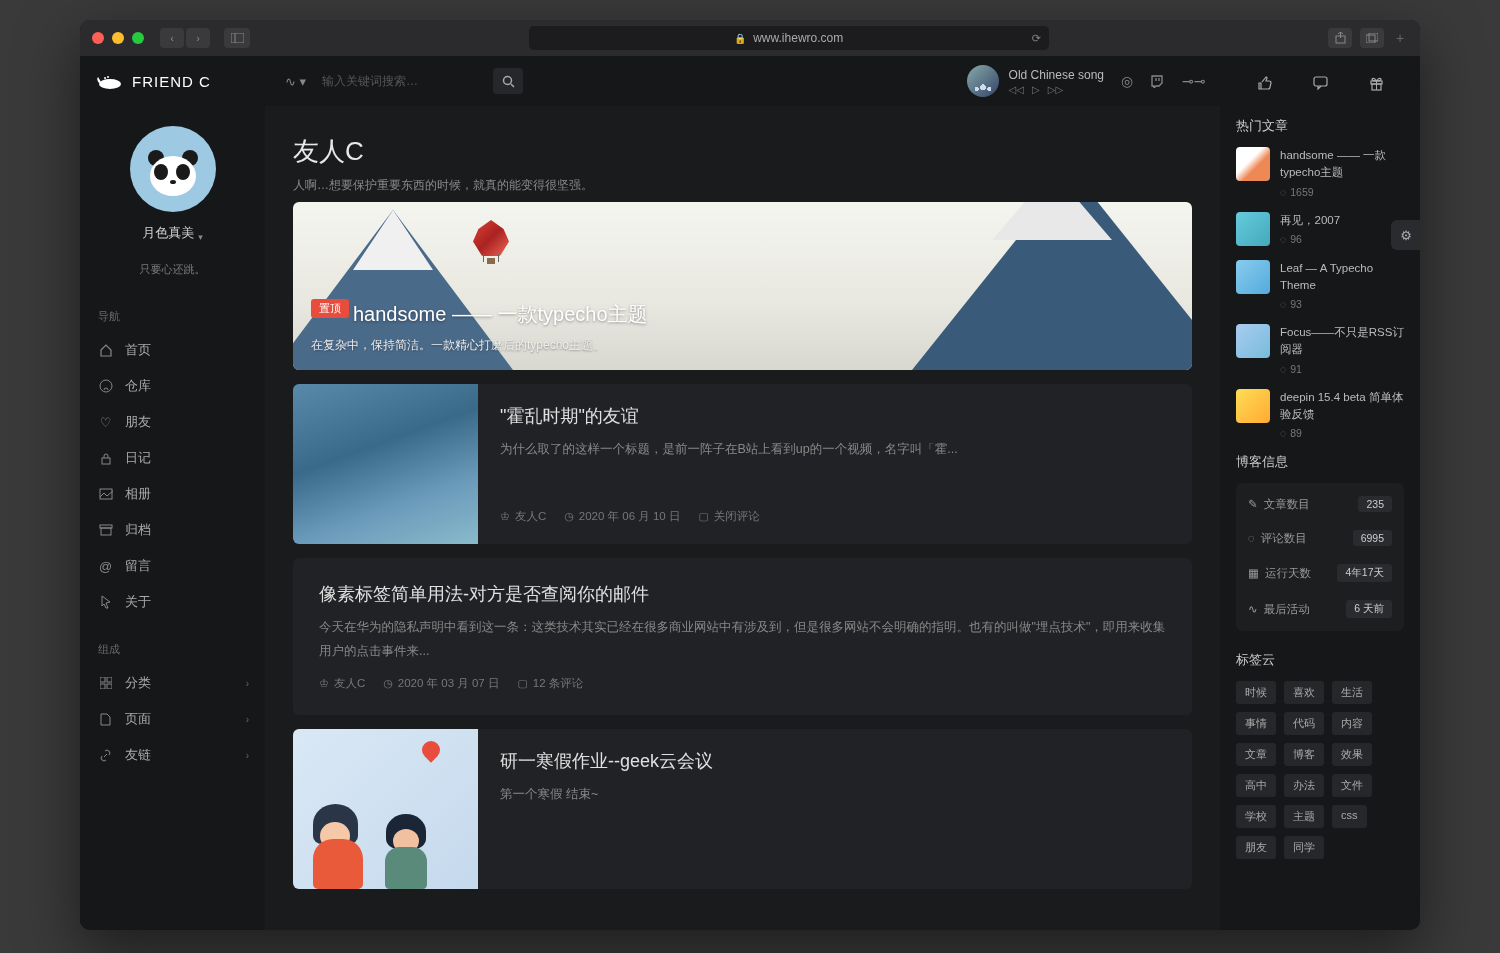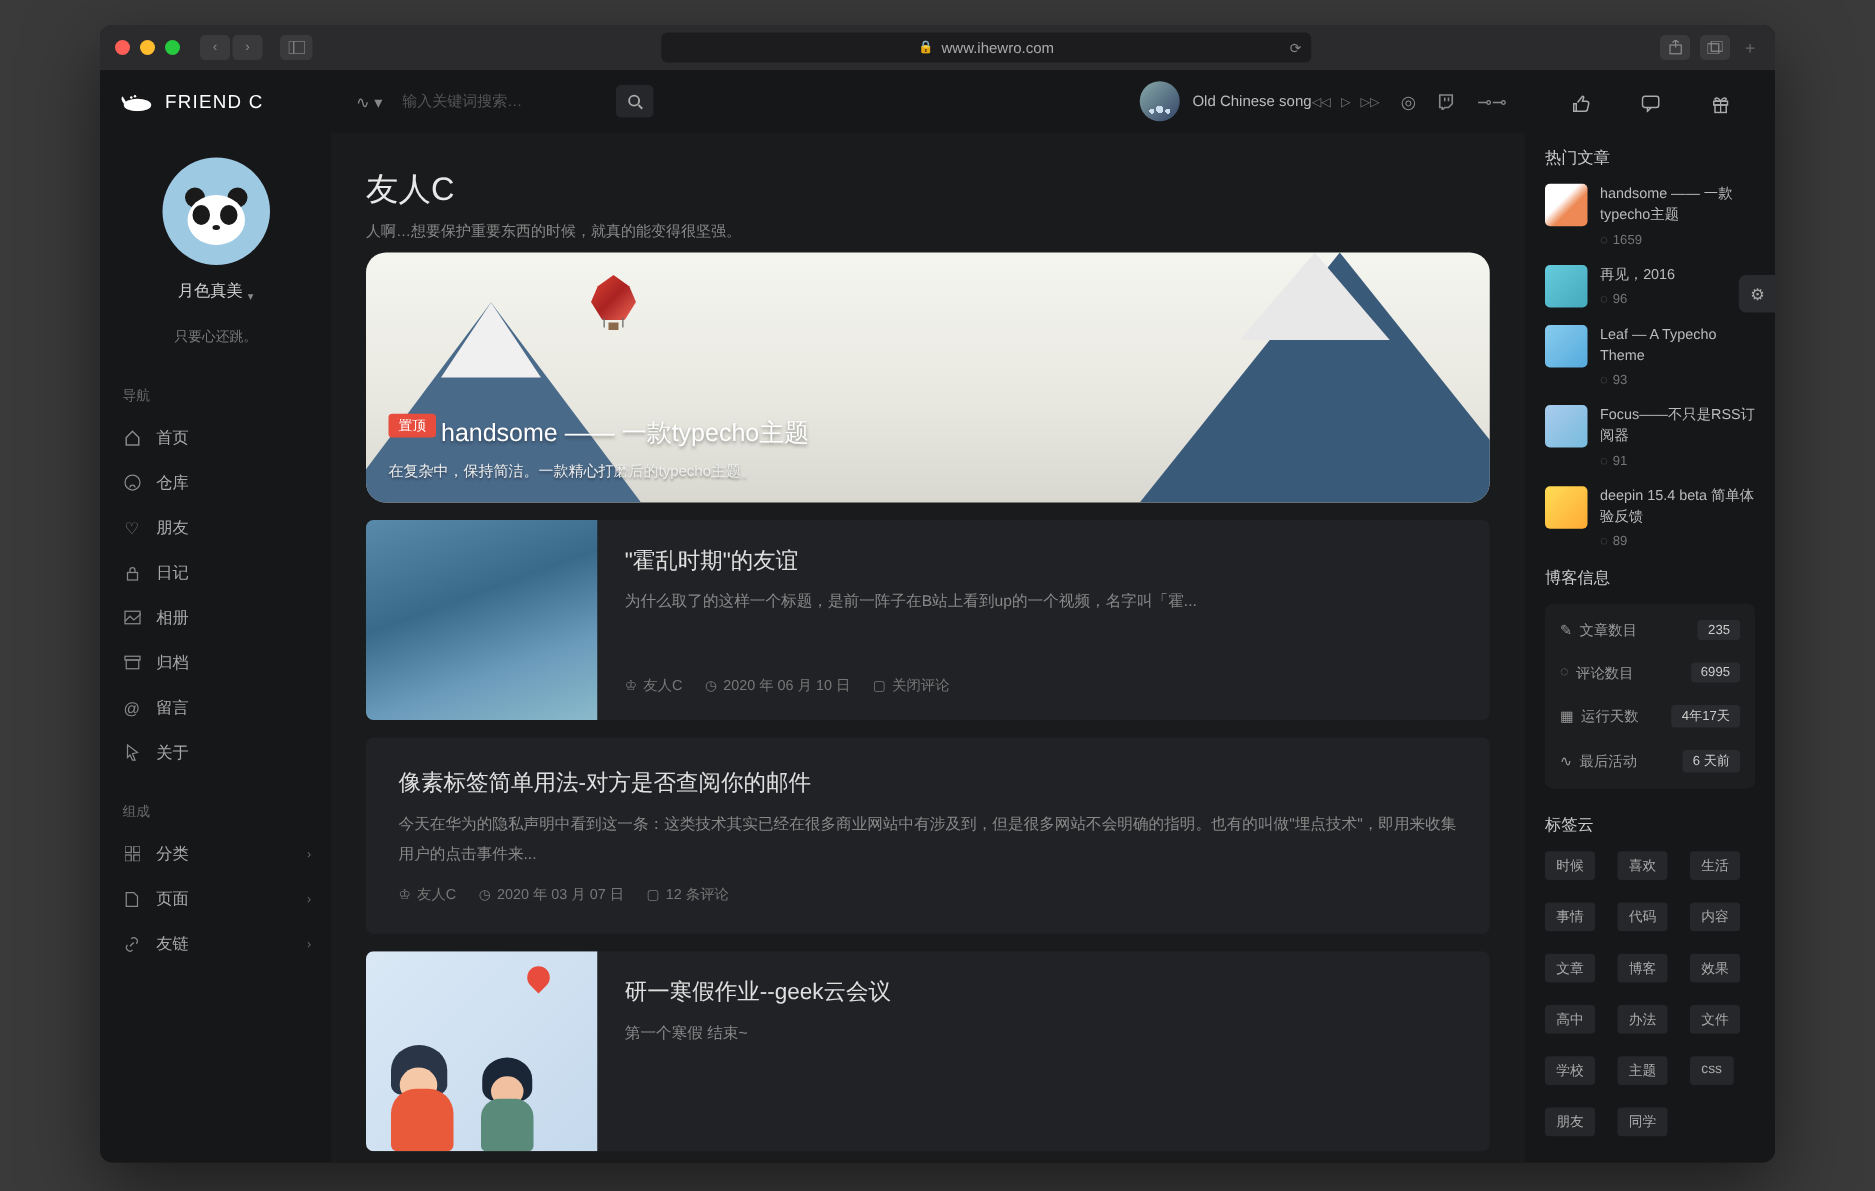--- a/index.html
+++ b/index.html
@@ -43,29 +43,29 @@
 .centercol{flex:1;background:#1a1b1d;overflow-y:auto;padding-bottom:20px}
 .topbar{height:50px;background:#161719;display:flex;align-items:center;padding:0 20px;gap:16px}
 .pulse{color:#888;font-size:13px}
 .searchin{flex:0 0 120px;background:transparent;border:none;color:#888;font-size:12px;outline:none}
 .searchin::placeholder{color:#555}
 .sbtn{width:30px;height:26px;background:#26272a;border-radius:4px;display:flex;align-items:center;justify-content:center;color:#aaa;font-size:12px}
 .topbar-r{margin-left:auto;display:flex;align-items:center;gap:14px}
 .nowplaying{display:flex;align-items:center;gap:10px}
 .npimg{width:32px;height:32px;border-radius:50%;background:linear-gradient(135deg,#8aa 0%,#346 100%);overflow:hidden;position:relative}
 .npimg::after{content:"";position:absolute;inset:0;background:radial-gradient(circle at 50% 70%,#cde 3px,transparent 3px),radial-gradient(circle at 30% 75%,#cde 2px,transparent 2px),radial-gradient(circle at 70% 75%,#cde 2px,transparent 2px)}
-.nptxt{display:flex;flex-direction:row}
+.nptxt{display:flex;flex-direction:column}
 .nptitle{color:#bbb;font-size:12px}
 .npctrl{display:flex;gap:8px;color:#777;font-size:10px;margin-top:2px}
 .topicon{color:#888;font-size:14px;width:18px;text-align:center}
 .ptitle{padding:28px 28px 8px}
 .ptitle h1{color:#e8e8e8;font-size:26px;font-weight:400}
 .psub{color:#888;font-size:12px;margin-top:8px}
 .feed{padding:0 28px;display:flex;flex-direction:column;gap:14px}
-.hero{height:200px;border-radius:16px;position:relative;overflow:hidden;background:linear-gradient(180deg,#f5f5f0 0%,#e8e8e0 60%,#d8d8d0 100%)}
+.hero{height:168px;border-radius:6px;position:relative;overflow:hidden;background:linear-gradient(180deg,#f5f5f0 0%,#e8e8e0 60%,#d8d8d0 100%)}
 .mtn{position:absolute;bottom:0}
 .mtn1{left:-20px;width:0;height:0;border-left:120px solid transparent;border-right:120px solid transparent;border-bottom:160px solid #4a6a8a}
 .mtn1s{position:absolute;left:60px;bottom:100px;width:0;height:0;border-left:40px solid transparent;border-right:40px solid transparent;border-bottom:60px solid #f0f0f0}
 .mtn2{right:-40px;width:0;height:0;border-left:160px solid transparent;border-right:160px solid transparent;border-bottom:200px solid #3a5a7a}
 .mtn2s{position:absolute;right:80px;bottom:130px;width:0;height:0;border-left:60px solid transparent;border-right:60px solid transparent;border-bottom:70px solid #e8e8e8}
 .balloon{position:absolute;left:180px;top:18px;width:36px;height:44px}
 .balloon-top{width:36px;height:36px;background:linear-gradient(135deg,#d43 0%,#a22 50%,#e65 100%);clip-path:polygon(50% 0,85% 25%,100% 60%,75% 100%,25% 100%,0 60%,15% 25%);border-radius:40% 40% 30% 30%}
 .balloon-lines{position:absolute;top:34px;left:10px;width:16px;height:8px;border-left:1px solid #666;border-right:1px solid #666}
 .balloon-basket{position:absolute;bottom:0;left:14px;width:8px;height:6px;background:#8a6a4a}
 .pin{position:absolute;left:18px;bottom:52px;background:#e74c3c;color:#fff;font-size:11px;padding:2px 8px;border-radius:3px}
@@ -103,21 +103,21 @@
 .hi3{background:linear-gradient(135deg,#8ce 0%,#5ad 100%)}
 .hi4{background:linear-gradient(135deg,#ace 0%,#7bd 100%)}
 .hi5{background:linear-gradient(135deg,#fd5 0%,#fa3 100%)}
 .hotbody{flex:1}
 .hottitle{color:#bbb;font-size:11.5px;line-height:1.5;margin-bottom:4px}
 .hotcount{color:#777;font-size:10.5px;display:flex;align-items:center;gap:4px}
 .info-box{background:#1d1e20;border-radius:6px;padding:4px 0;margin-top:8px}
 .info-row{display:flex;justify-content:space-between;align-items:center;padding:9px 12px;font-size:11.5px}
 .info-label{color:#999;display:flex;align-items:center;gap:6px}
 .info-val{background:#2a2b2e;color:#ccc;padding:2px 8px;border-radius:3px;font-size:10.5px}
-.tags{display:flex;flex-wrap:wrap;gap:18px;margin-top:8px}
+.tags{display:flex;flex-wrap:wrap;gap:8px;margin-top:8px}
 .tag{background:#26272a;color:#aaa;font-size:11px;padding:4px 9px;border-radius:3px}
 .side-gear{position:absolute;right:-1px;top:200px;width:30px;height:30px;background:#2a2b2e;border-radius:6px 0 0 6px;display:flex;align-items:center;justify-content:center;color:#aaa;font-size:13px}
 .window{position:relative}
 .mainwrap{flex:1;display:flex;overflow:hidden}
 svg{display:block}
 </style>
 </head>
 <body>
 
 <div class="window">
@@ -434,21 +434,21 @@
           <div class="hotitem">
             <div class="hotimg hi1"></div>
             <div class="hotbody">
               <div class="hottitle">handsome —— 一款typecho主题</div>
               <div class="hotcount"><span>◌</span> 1659</div>
             </div>
           </div>
           <div class="hotitem">
             <div class="hotimg hi2"></div>
             <div class="hotbody">
-              <div class="hottitle">再见，2016</div>
+              <div class="hottitle">再见，2007</div>
               <div class="hotcount"><span>◌</span> 96</div>
             </div>
           </div>
           <div class="hotitem">
             <div class="hotimg hi3"></div>
             <div class="hotbody">
               <div class="hottitle">Leaf — A Typecho Theme</div>
               <div class="hotcount"><span>◌</span> 93</div>
             </div>
           </div>

